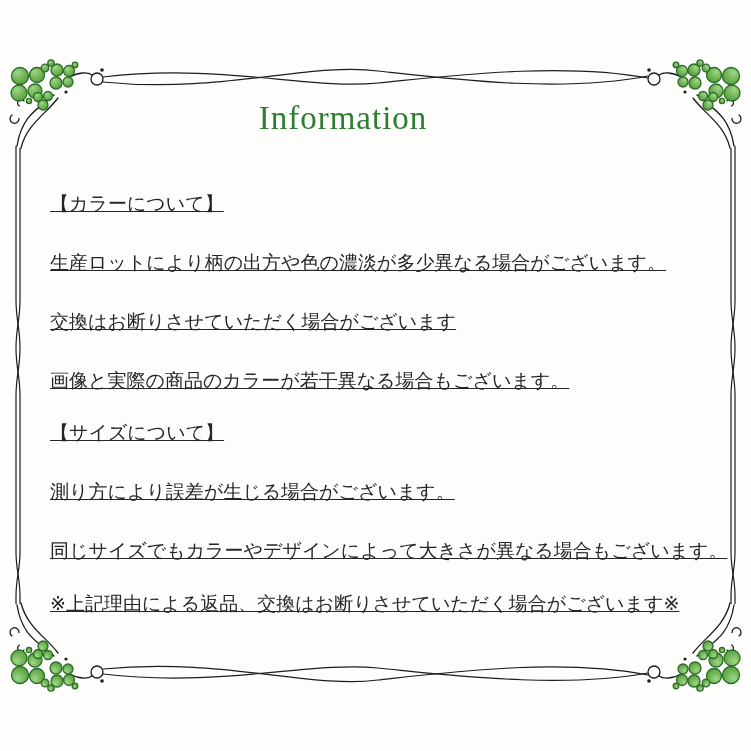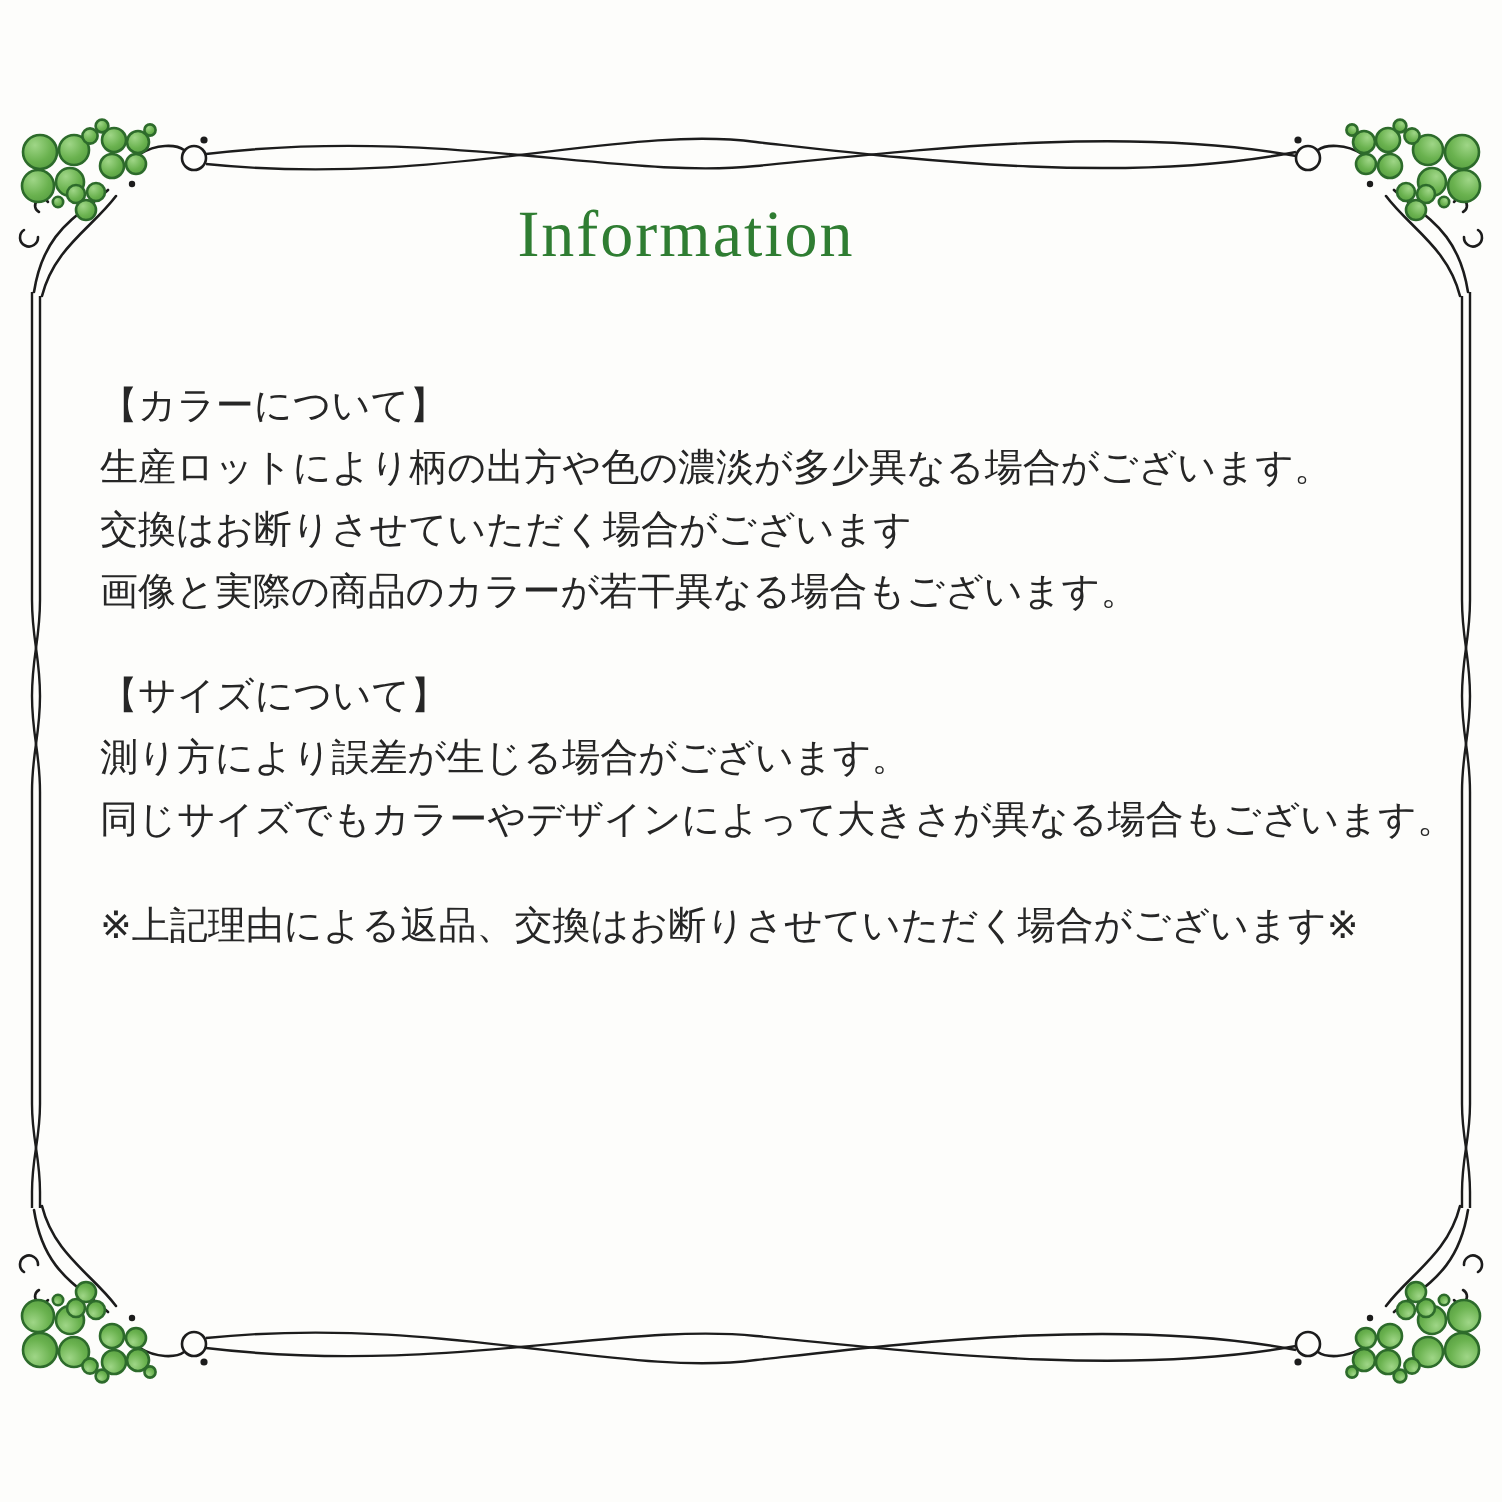--- a/index.html
+++ b/index.html
@@ -39,24 +39,25 @@
   }
   .content {
     position: absolute;
     top: 188px;
     left: 50px;
     right: 24px;
     color: #262626;
     font-size: 19px;
     line-height: 31px;
     white-space: nowrap;
+    text-decoration: underline;
   }
   .section { margin: 0 0 21px 0; }
   .section-heading { font-weight: 400; }
-  .text-line { font-weight: 400; }
+  .text-line { font-weight: 400; margin-top: 28px; }
   .note { margin-top: 22px; }
 </style>
 </head>
 <body>
 
 <div class="canvas">
 
   <svg class="border-decor" viewBox="0 0 751 751" xmlns="http://www.w3.org/2000/svg">
     <defs>
       <radialGradient id="petalGrad" cx="0.35" cy="0.3" r="0.9">

